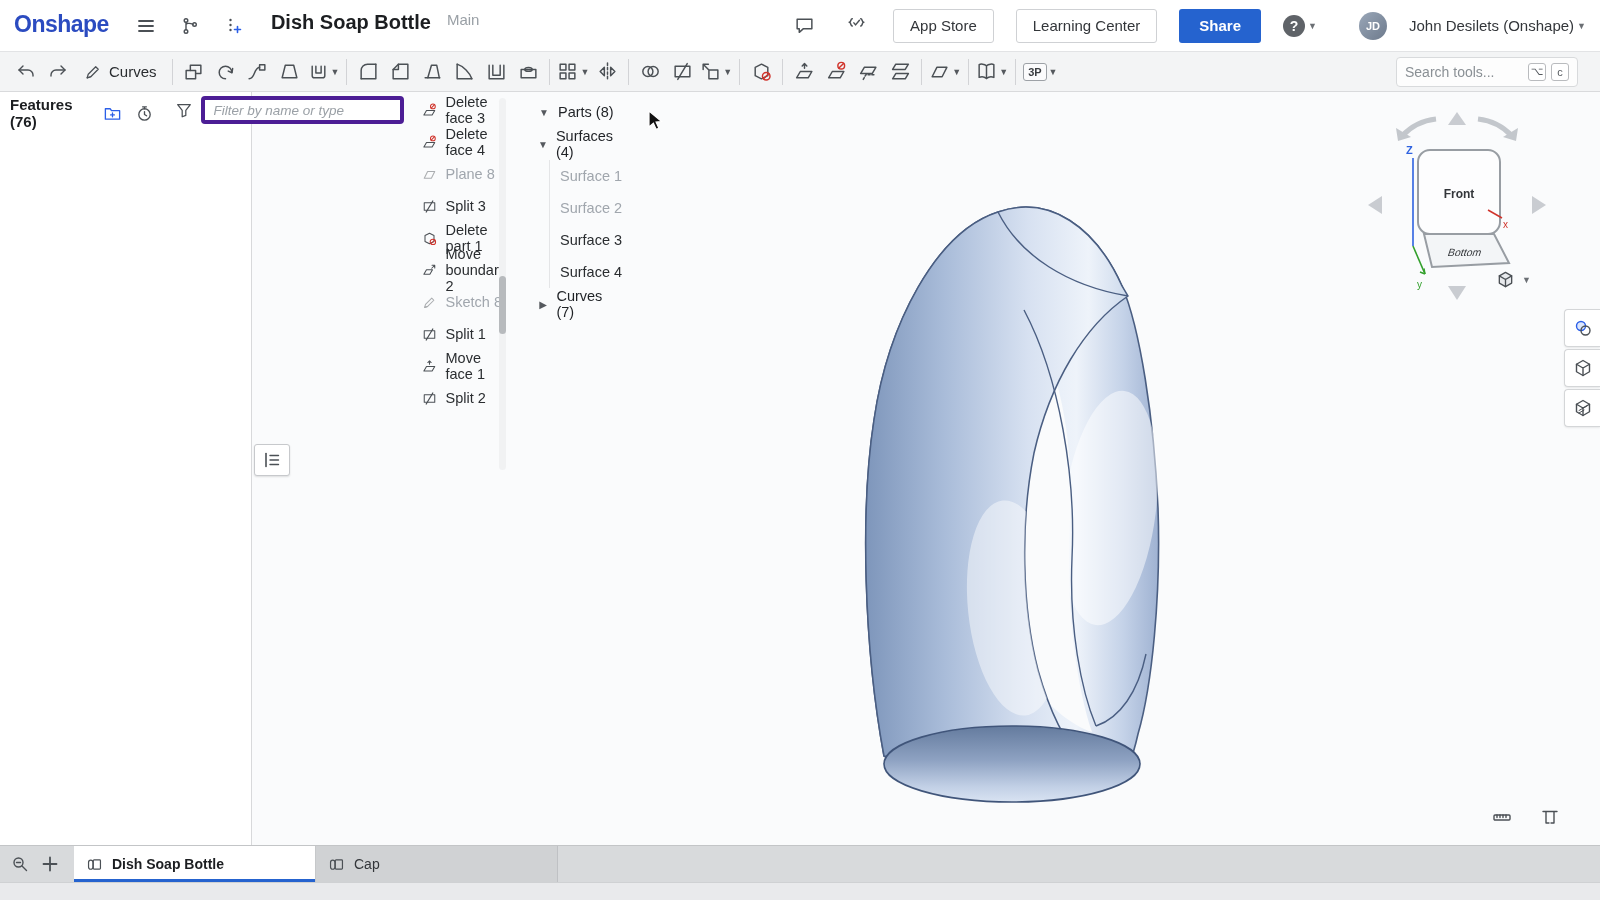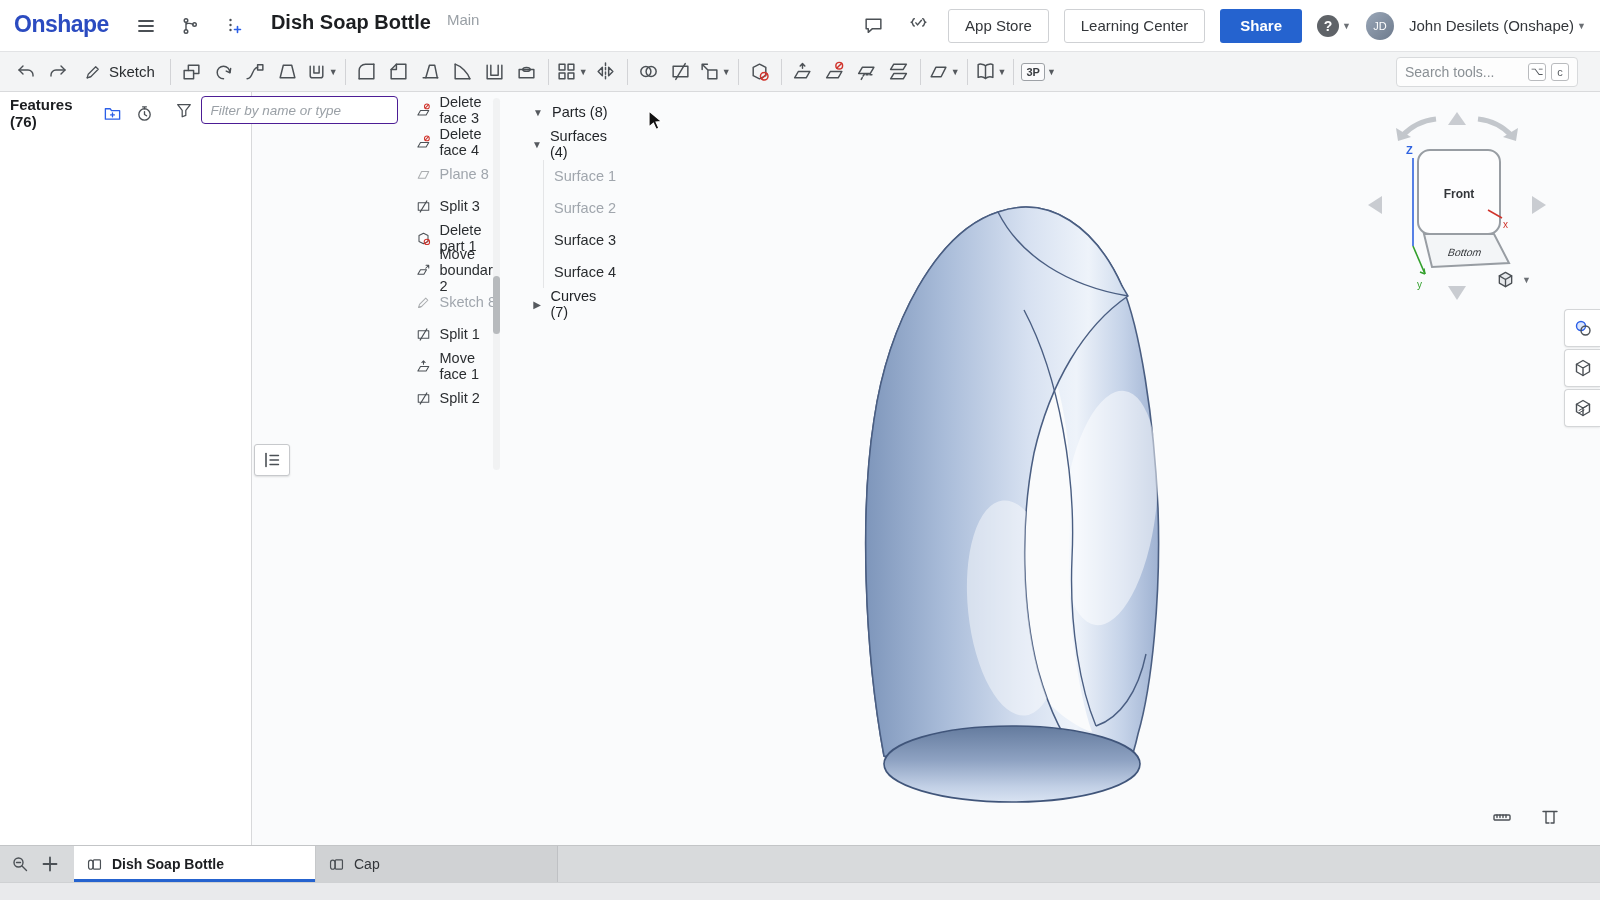--- a/index.html
+++ b/index.html
@@ -13,29 +13,29 @@
   button { font-family:inherit; background:none; border:none; cursor:pointer; color:inherit; }
 
   
   #header { position:absolute; left:0; top:0; width:1600px; height:52px; background:#fff;
             border-bottom:1px solid #e2e3e5; display:flex; align-items:center; padding:0 14px; z-index:5; }
   .h-left { display:flex; align-items:flex-start; gap:14px; }
   .logo { font-size:23px; font-weight:bold; color:#2b4bc0; letter-spacing:-0.5px; margin-right:8px; }
   .h-iconbtn { width:30px; height:30px; display:flex; align-items:center; justify-content:center; border-radius:3px; }
   .doc-title { font-size:20px; font-weight:bold; color:#1c1e21; margin-left:8px; white-space:nowrap; }
   .workspace { font-size:15px; color:#9aa0a6; margin-left:2px; }
-  .h-right { margin-left:auto; display:flex; align-items:center; gap:15px; }
+  .h-right { margin-left:auto; display:flex; align-items:center; gap:22px; }
   .btn-outline { height:34px; padding:0 16px; border:1px solid #cfd1d4; border-radius:3px; background:#fff;
                  font-size:15px; color:#33363a; white-space:nowrap; }
   .btn-share { height:34px; padding:0 20px; border-radius:3px; background:#2563cf; color:#fff; font-size:15px; font-weight:bold; }
   .help-circle { width:22px; height:22px; border-radius:50%; background:#5f6368; color:#fff; font-size:14px; font-weight:bold;
                  display:flex; align-items:center; justify-content:center; }
   .caret { font-size:9px; color:#6b6f74; margin-left:3px; }
   .avatar { width:28px; height:28px; border-radius:50%; background:linear-gradient(135deg,#9aa7b8,#6d7a8c); color:#fff;
-            font-size:11px; font-weight:normal; display:flex; align-items:center; justify-content:center; }
+            font-size:11px; font-weight:bold; display:flex; align-items:center; justify-content:center;margin-left:20px; }
   .user-name { font-size:15px; color:#33363a; white-space:nowrap; }
 
   
   #toolbar { position:absolute; left:0; top:52px; width:1600px; height:40px; background:#f3f4f5;
              border-bottom:1px solid #d9dadc; display:flex; align-items:center; padding:0 10px; z-index:5; }
   .tb-btn { height:30px; min-width:32px; padding:0 2px; display:flex; align-items:center; justify-content:center; border-radius:3px; }
   #sketch-btn { display:flex; align-items:center; gap:7px; padding:0 10px; height:30px; border-radius:3px; }
   #sketch-btn span { font-size:15px; color:#2a2d30; }
   .tb-divider { width:1px; height:26px; background:#d2d3d6; margin:0 5px; flex:none; }
   #tb-items { display:flex; align-items:center; }
@@ -48,21 +48,21 @@
   .keycap { width:18px; height:18px; border:1px solid #b9bbbe; border-radius:3px; background:#fff; font-size:11px; color:#55595e;
             display:flex; align-items:center; justify-content:center; flex:none; }
 
   
   #features-panel { position:absolute; left:0; top:92px; width:252px; height:753px; background:#fff;
                     border-right:1px solid #d8d9db; z-index:4; display:flex; flex-direction:row; }
   .panel-header { height:42px; display:flex; align-items:center; padding:0 10px; gap:8px; }
   .panel-title { font-size:15px; font-weight:bold; color:#1c1e21; }
   .panel-header .spacer { flex:1; }
   .filter-row { height:36px; display:flex; align-items:center; gap:8px; padding:0 8px; }
-  .filter-input { flex:1; height:28px; border:1px solid #4c1d95; border-radius:4px; padding:8px 9px; font-size:13.5px;
+  .filter-input { flex:1; height:28px; border:4px solid #4c1d95; border-radius:4px; padding:8px 9px; font-size:13.5px;
                   color:#33363a; font-family:inherit; outline:none; }
   .filter-input::placeholder { font-style:italic; color:#9aa0a6; }
   #feature-list { position:relative; padding-top:2px; }
   .f-row { height:32px; display:flex; align-items:center; gap:9px; padding:0 10px; font-size:14.5px; color:#2a2d30; }
   .f-row.disabled { color:#a0a6ad; }
   .f-row.disabled svg.ic { opacity:.45; }
   .v-scroll { position:absolute; right:10px; top:6px; width:7px; height:372px; border-radius:4px; background:#f1f2f3; }
   .v-thumb { position:absolute; left:0; top:178px; width:7px; height:58px; border-radius:4px; background:#b7babd; }
   .h-scroll { height:9px; margin:3px 8px 3px 4px; border-radius:4px; background:#eceded; position:relative; }
   .h-thumb { position:absolute; left:0; top:1px; height:7px; width:78%; border-radius:4px; background:#c3c5c8; }
@@ -170,21 +170,21 @@
     <svg class="ic" width="20" height="20" viewBox="0 0 20 20">
       <path d="M13 4 l4 4 -4 4"></path>
         <path d="M17 8 H8 a5 5 0 0 0 -5 5 v1"></path>
       </svg>
   </button>
   <button id="sketch-btn">
     <svg class="ic" width="18" height="18" viewBox="0 0 20 20">
       <path d="M3.5 16.5 l1.2-4 L13 4.2 l2.8 2.8 -8.3 8.3 z"></path>
         <path d="M3.5 16.5 l4-1.2"></path>
       </svg>
-    <span>Sketch</span>
+    <span>Curves</span>
   </button>
   <span class="tb-divider"></span>
   <div id="tb-items">
       <button class="tb-btn">
         <span class="icon">
           <svg class="ic" width="21" height="21" viewBox="0 0 20 20">
             <path d="M3 9 h9 v8 H3 z"></path>
             <path d="M7 9 V4 h10 v8 h-5"></path>
           </svg>
         </span>

